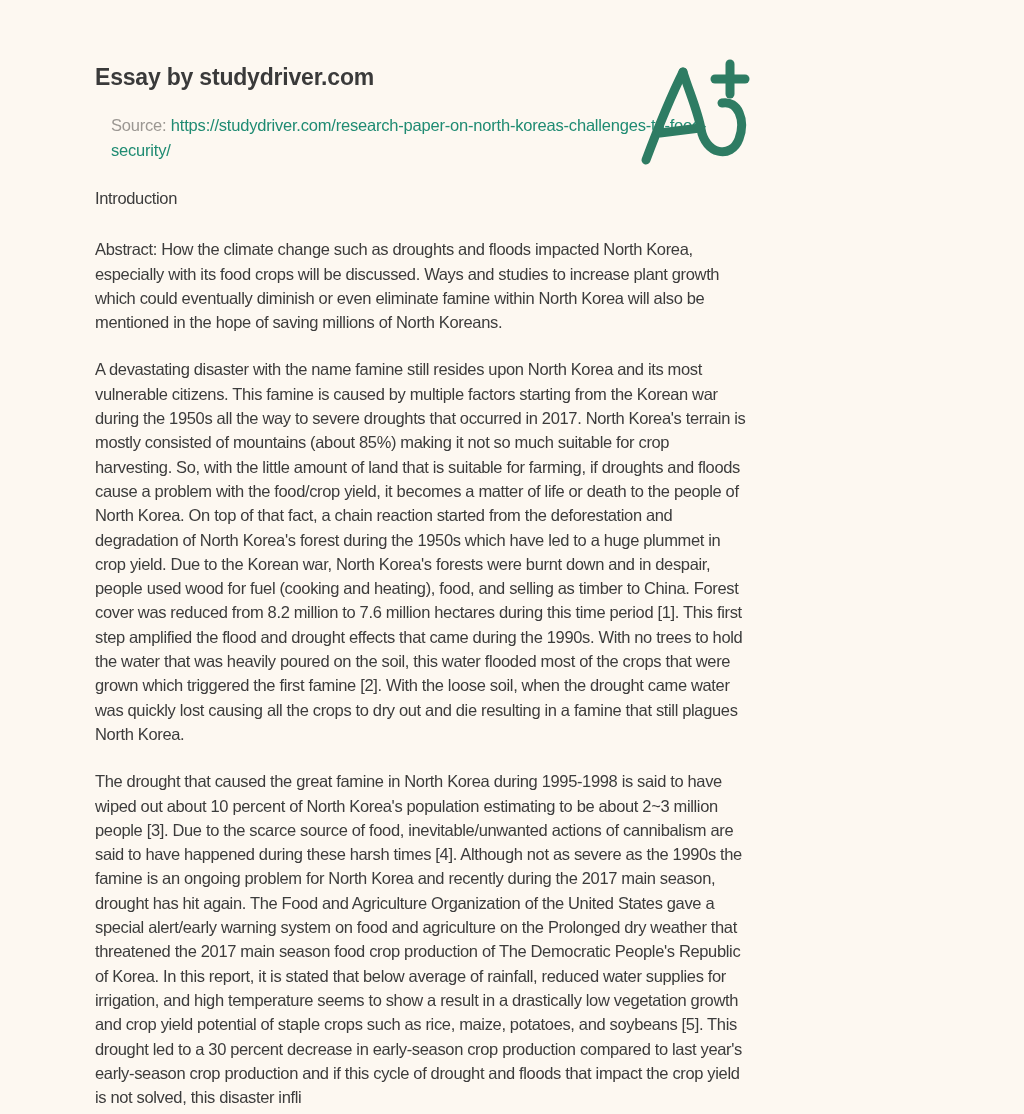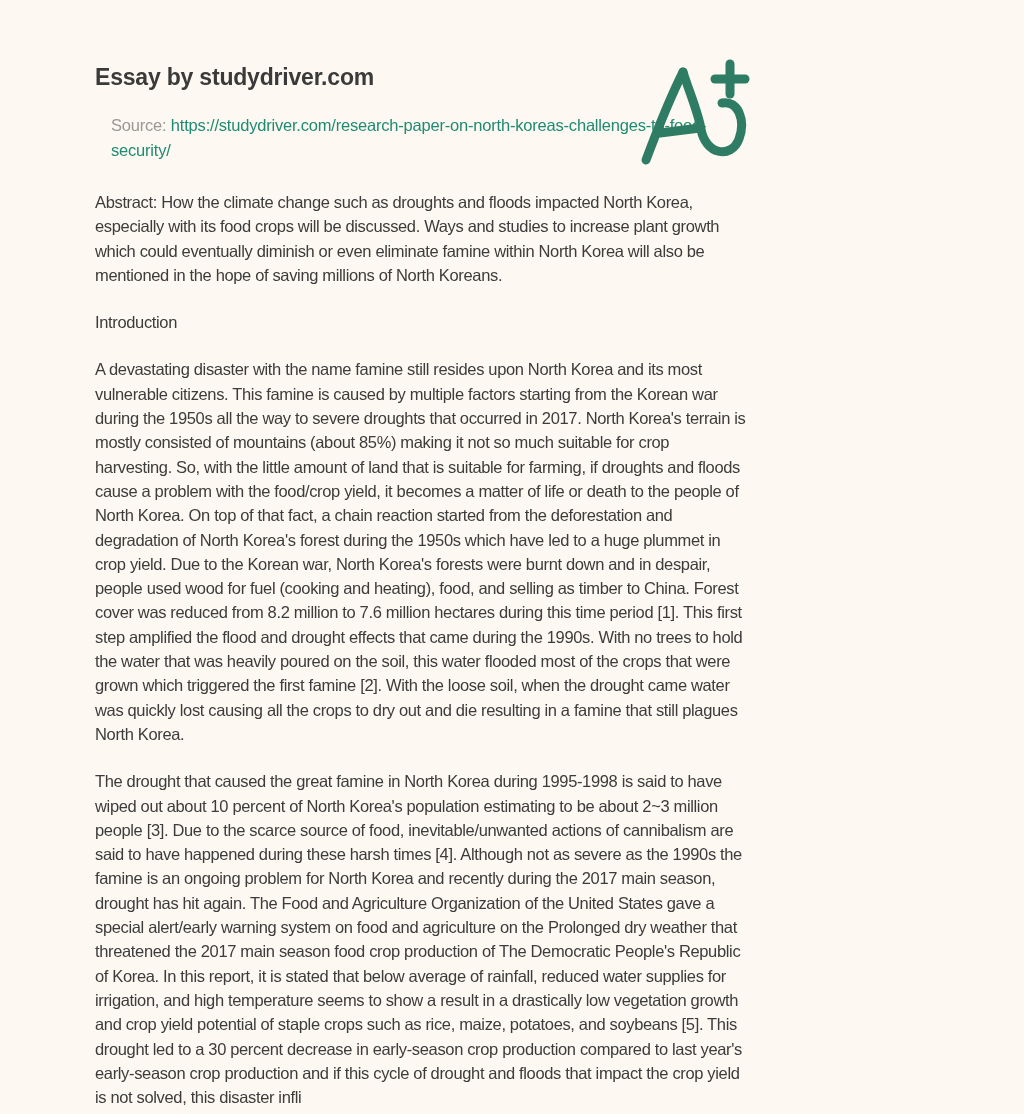--- a/index.html
+++ b/index.html
@@ -84,22 +84,22 @@
     </svg>
   </div>
 
   <div class="content">
 
     <h1 class="byline">Essay by studydriver.com</h1>
 
     <p class="source"><span>Source:</span> <a class="source-link" href="#">https://studydriver.com/research-paper-on-north-koreas-challenges-to-food-security/</a></p>
 
 
+    <p class="body-para">Introduction</p>
+
     <p class="body-para first">Abstract: How the climate change such as droughts and floods impacted North Korea, especially with its food crops will be discussed. Ways and studies to increase plant growth which could eventually diminish or even eliminate famine within North Korea will also be mentioned in the hope of saving millions of North Koreans.</p>
-
-    <p class="body-para">Introduction</p>
 
     <p class="body-para">A devastating disaster with the name famine still resides upon North Korea and its most vulnerable citizens. This famine is caused by multiple factors starting from the Korean war during the 1950s all the way to severe droughts that occurred in 2017. North Korea's terrain is mostly consisted of mountains (about 85%) making it not so much suitable for crop harvesting. So, with the little amount of land that is suitable for farming, if droughts and floods cause a problem with the food/crop yield, it becomes a matter of life or death to the people of North Korea. On top of that fact, a chain reaction started from the deforestation and degradation of North Korea's forest during the 1950s which have led to a huge plummet in crop yield. Due to the Korean war, North Korea's forests were burnt down and in despair, people used wood for fuel (cooking and heating), food, and selling as timber to China. Forest cover was reduced from 8.2 million to 7.6 million hectares during this time period [1]. This first step amplified the flood and drought effects that came during the 1990s. With no trees to hold the water that was heavily poured on the soil, this water flooded most of the crops that were grown which triggered the first famine [2]. With the loose soil, when the drought came water was quickly lost causing all the crops to dry out and die resulting in a famine that still plagues North Korea.</p>
 
     <p class="body-para">The drought that caused the great famine in North Korea during 1995-1998 is said to have wiped out about 10 percent of North Korea's population estimating to be about 2~3 million people [3]. Due to the scarce source of food, inevitable/unwanted actions of cannibalism are said to have happened during these harsh times [4]. Although not as severe as the 1990s the famine is an ongoing problem for North Korea and recently during the 2017 main season, drought has hit again. The Food and Agriculture Organization of the United States gave a special alert/early warning system on food and agriculture on the Prolonged dry weather that threatened the 2017 main season food crop production of The Democratic People's Republic of Korea. In this report, it is stated that below average of rainfall, reduced water supplies for irrigation, and high temperature seems to show a result in a drastically low vegetation growth and crop yield potential of staple crops such as rice, maize, potatoes, and soybeans [5]. This drought led to a 30 percent decrease in early-season crop production compared to last year's early-season crop production and if this cycle of drought and floods that impact the crop yield is not solved, this disaster infli</p>
 
   </div>
 </div>
 
 </body></html>

